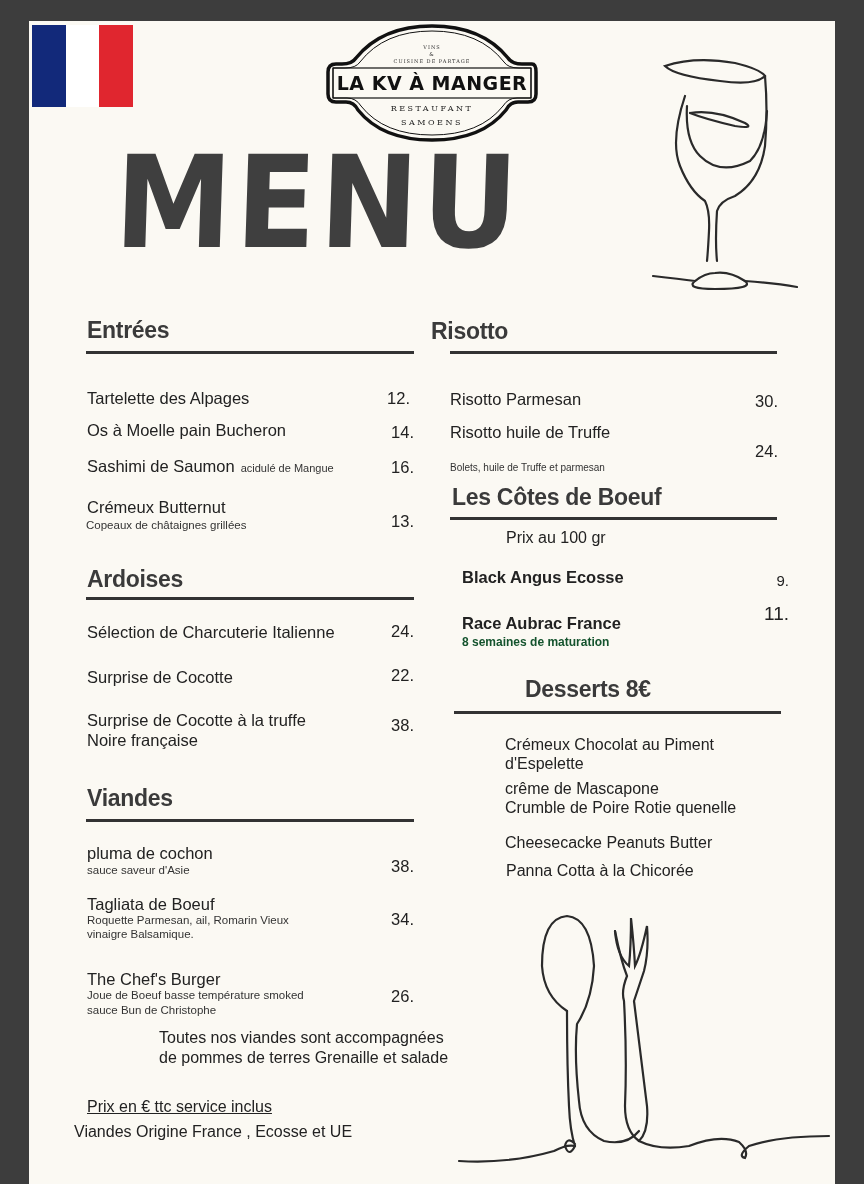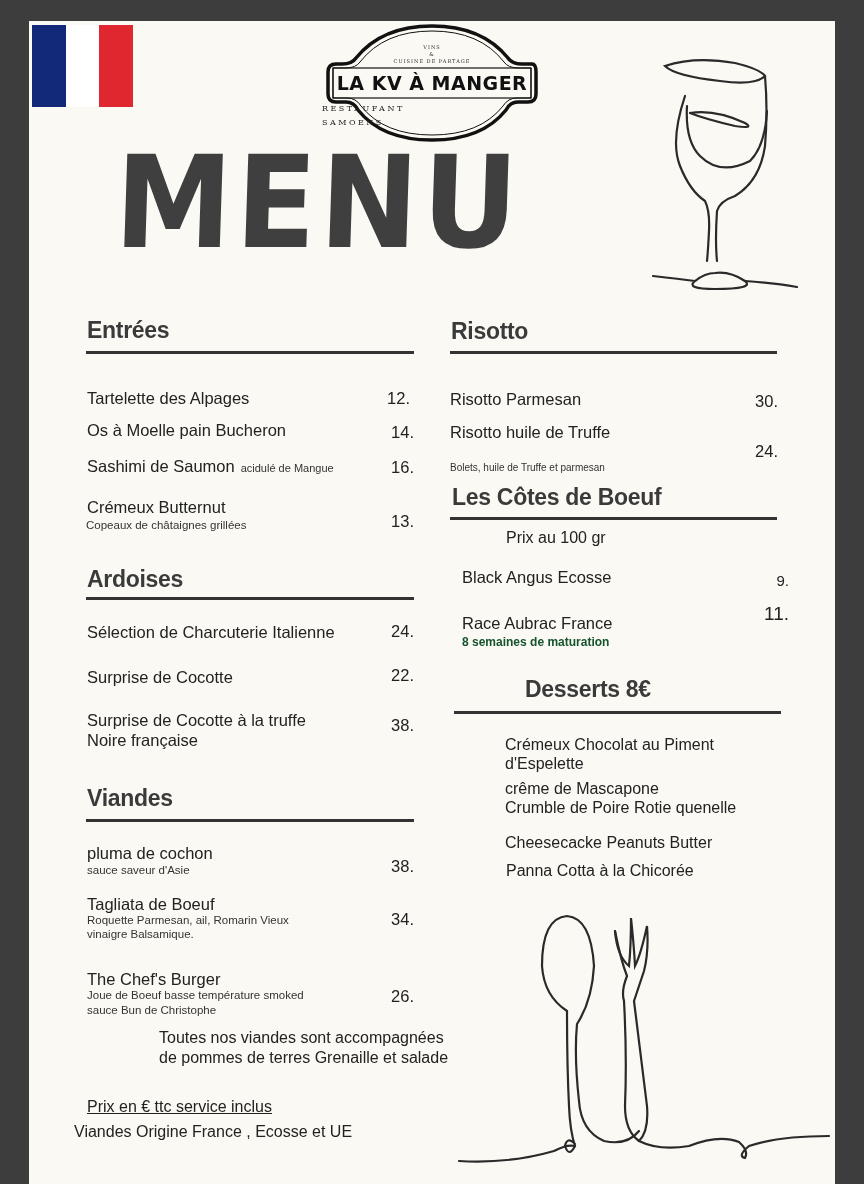--- a/index.html
+++ b/index.html
@@ -17,39 +17,39 @@
     }
     .abs { position: absolute; }
     
     .flag { left: 3px; top: 4px; width: 101px; height: 82px; display: flex; }
     .flag span { flex: 1; display: block; }
     
     .logo { left: 293px; top: 3px; width: 220px; height: 118px; }
     .logo svg { position: absolute; left: 0; top: 0; }
     .logo .l-top { position: absolute; left: 0; width: 220px; text-align: center; font-family: "DejaVu Serif", serif; font-size: 5px; letter-spacing: 1px; color: #333; }
     .logo .l-main { position: absolute; left: 0; top: 48px; width: 220px; text-align: center; font-family: "DejaVu Sans", sans-serif; font-weight: bold; font-size: 19px; letter-spacing: 0.5px; color: #111; }
-    .logo .l-sub { position: absolute; left: 0; width: 220px; text-align: left; font-family: "DejaVu Serif", serif; font-size: 8px; letter-spacing: 2.5px; color: #222; }
+    .logo .l-sub { position: absolute; left: 0; width: 220px; text-align: center; font-family: "DejaVu Serif", serif; font-size: 8px; letter-spacing: 2.5px; color: #222; }
     
     .menu-title {
       left: 88px; top: 118px;
       font-family: "DejaVu Sans", sans-serif; font-weight: bold;
       font-size: 128px; letter-spacing: 4px; color: #3f3f3f;
       transform: scaleX(0.92) skewX(-2deg); transform-origin: left top;
       line-height: 1;
     }
     .section-title {
       font-family: "Liberation Sans", sans-serif; font-weight: bold;
       font-size: 23px; color: #3a3a3a; letter-spacing: -0.3px;
     }
     .rule { height: 3px; background: #333; }
     .item-name { font-size: 16.5px; color: #222; white-space: nowrap; }
     .item-sub { font-size: 11.5px; color: #333; line-height: 14px; white-space: nowrap; }
     .item-inline-sub { font-size: 11px; color: #333; margin-left: 6px; }
     .price { font-size: 16.5px; color: #222; text-align: right; width: 40px; }
-    .bold-name { font-weight: normal; font-size: 16.5px; color: #222; white-space: nowrap; }
+    .bold-name { font-weight: bold; font-size: 16.5px; color: #222; white-space: nowrap; }
     .bold-sub { font-weight: bold; font-size: 12px; color: #14532d; white-space: nowrap; }
     .dessert { font-size: 16px; color: #222; line-height: 19px; width: 280px; }
     .note { font-size: 16px; color: #222; line-height: 20px; white-space: nowrap; }
     .underline { text-decoration: underline; }
     .drawing { position: absolute; }
   </style>
 </head>
 <body>
 
 <div class="paper">
@@ -134,21 +134,21 @@
   <div class="abs item-name" style="left:58px;top:949px">The Chef's Burger</div>
   <div class="abs item-sub" style="left:58px;top:967px">Joue de Boeuf basse température smoked</div>
   <div class="abs item-sub" style="left:58px;top:982px">sauce Bun de Christophe</div>
   <div class="abs price" style="left:345px;top:966px">26.</div>
 
   <div class="abs note" style="left:130px;top:1027px">de pommes de terres Grenaille et salade</div>
   <div class="abs note" style="left:130px;top:1007px">Toutes nos viandes sont accompagnées</div>
   <div class="abs note underline" style="left:58px;top:1076px">Prix en € ttc service inclus</div>
   <div class="abs note" style="left:45px;top:1101px">Viandes Origine France , Ecosse et UE</div>
 
-  <div class="abs section-title" style="left:422px;top:297px">Risotto</div>
+  <div class="abs section-title" style="left:402px;top:297px">Risotto</div>
   <div class="abs rule" style="left:421px;top:330px;width:327px"></div>
 
   <div class="abs item-name" style="left:421px;top:369px">Risotto Parmesan</div>
   <div class="abs price" style="left:709px;top:371px">30.</div>
 
   <div class="abs item-name" style="left:421px;top:402px">Risotto huile de Truffe</div>
   <div class="abs item-sub" style="left:421px;top:440px;font-size:10px">Bolets, huile de Truffe et parmesan</div>
   <div class="abs price" style="left:709px;top:421px">24.</div>
 
   <div class="abs section-title" style="left:423px;top:463px">Les Côtes de Boeuf</div>

